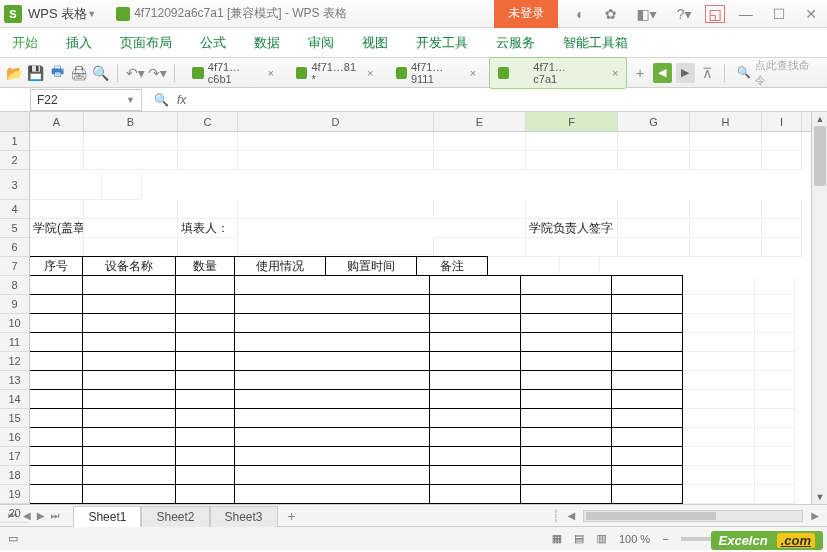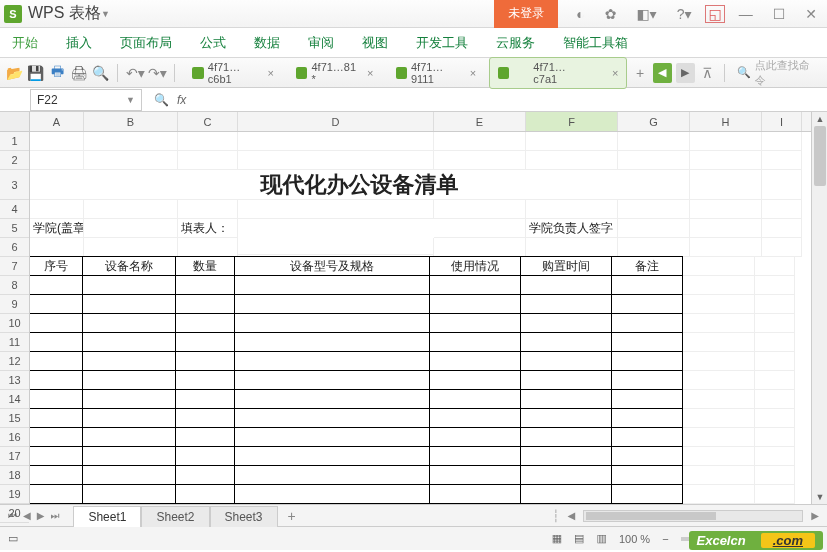--- a/index.html
+++ b/index.html
@@ -1,21 +1,21 @@
 <!DOCTYPE html>
 <html><head>
 <meta charset="utf-8">
 <style>
 * { margin: 0; padding: 0; box-sizing: border-box; font-family: "Microsoft YaHei", Arial, sans-serif; }
 body { width: 827px; height: 552px; background: #fff; overflow: hidden; font-size: 12px; position: relative; }
 
 
 .titlebar { height: 28px; background: linear-gradient(#fdfdfd,#f3f3f3); border-bottom: 1px solid #d8d8d8; display: flex; align-items: center; padding: 0 4px; }
 .app-badge { width: 18px; height: 18px; background: #5fa62e; color: #fff; display: flex; align-items: center; justify-content: center; font-weight: bold; font-size: 11px; border-radius: 2px; margin-right: 6px; }
-.app-name { color: #444; font-size: 16px; margin-right: 0; }
+.app-name { color: #444; font-size: 13px; margin-right: 0; }
 .dropdown-arrow { color: #888; font-size: 9px; margin-right: 20px; }
 .doc-title { color: #7a7a7a; font-size: 12px; display: flex; align-items: center; gap: 4px; }
 .doc-icon { width: 14px; height: 14px; background: #5fa62e; border-radius: 2px; }
 .titlebar-right { margin-left: auto; display: flex; align-items: center; gap: 8px; }
 .login-btn { background: #ef6b3a; color: #fff; padding: 6px 14px; font-size: 12px; height: 28px; display: flex; align-items: center; margin-right: 4px; }
 .win-btn { color: #888; font-size: 14px; padding: 0 6px; cursor: pointer; }
 
 
 .menubar { height: 30px; background: #fff; border-bottom: 1px solid #d8d8d8; display: flex; align-items: center; padding: 0 12px; gap: 28px; }
 .menu-item { color: #15803d; font-size: 13px; cursor: pointer; }
@@ -75,29 +75,33 @@
 .hscroll-area { flex: 1; display: flex; align-items: center; justify-content: flex-end; padding: 0 8px; gap: 8px; }
 .hscroll { width: 220px; height: 12px; background: #e8e8e8; border: 1px solid #ccc; position: relative; }
 .hscroll .thumb { position: absolute; left: 2px; top: 1px; width: 130px; height: 8px; background: #c8c8c8; }
 
 
 .statusbar { height: 24px; background: #f4f4f4; border-top: 1px solid #ccc; display: flex; align-items: center; padding: 0 8px; gap: 12px; font-size: 11px; color: #666; }
 .statusbar .spacer { flex: 1; }
 .zoom-slider { width: 120px; height: 4px; background: #ccc; position: relative; }
 .zoom-slider .knob { position: absolute; left: 58px; top: -4px; width: 8px; height: 12px; background: #888; }
 .watermark { position: absolute; right: 4px; bottom: 2px; font-size: 13px; font-weight: bold; color: #fff; background: #6fb03f; padding: 2px 8px; border-radius: 3px; font-style: italic; }
-.watermark .yellow { background: #f5c518; color: #333; padding: 0 12px; border-radius: 2px; margin-left: 15px; text-decoration: underline; }
+.watermark .yellow { background: #f5c518; color: #333; padding: 0 4px; border-radius: 2px; margin-left: 9px; text-decoration: underline; }
 </style>
 </head>
 <body>
 
 <div class="titlebar">
   <div class="app-badge">S</div>
   <span class="app-name">WPS 表格</span>
   <span class="dropdown-arrow">▼</span>
+  <div class="doc-title">
+    <span class="doc-icon"></span>
+    <span>4f712092a6c7a1 [兼容模式] - WPS 表格</span>
+  </div>
   <div class="titlebar-right">
     <div class="login-btn">未登录</div>
     <span class="win-btn">◐</span>
     <span class="win-btn">✿</span>
     <span class="win-btn">◧▾</span>
     <span class="win-btn">?▾</span>
     <span class="win-btn" style="border:1px solid #d77;color:#d55;padding:0 2px">◱</span>
     <span class="win-btn">—</span>
     <span class="win-btn">☐</span>
     <span class="win-btn">✕</span>
@@ -224,21 +228,20 @@
           <div class="cell cB"></div>
           <div class="cell cC"></div>
           <div class="cell cD"></div>
           <div class="cell cE"></div>
           <div class="cell cF"></div>
           <div class="cell cG"></div>
           <div class="cell cH"></div>
           <div class="cell cI"></div>
         </div>
         <div class="grid-row h3">
-          <div class="cell title-cell" style="width: 660px;">现代化办公设备清单</div>
           <div class="cell cH"></div>
           <div class="cell cI"></div>
         </div>
         <div class="grid-row">
           <div class="cell cA"></div>
           <div class="cell cB"></div>
           <div class="cell cC"></div>
           <div class="cell cD"></div>
           <div class="cell cE"></div>
           <div class="cell cF"></div>
@@ -265,21 +268,20 @@
           <div class="cell cE"></div>
           <div class="cell cF"></div>
           <div class="cell cG"></div>
           <div class="cell cH"></div>
           <div class="cell cI"></div>
         </div>
         <div class="grid-row">
           <div class="cell cA bordered center">序号</div>
           <div class="cell cB bordered center">设备名称</div>
           <div class="cell cC bordered center">数量</div>
-          <div class="cell cD bordered center">设备型号及规格</div>
           <div class="cell cF bordered center">使用情况</div>
           <div class="cell cE bordered center">购置时间</div>
           <div class="cell cG bordered center">备注</div>
           <div class="cell cH"></div>
           <div class="cell cI"></div>
         </div>
         <div class="grid-row">
           <div class="cell cA bordered"></div>
           <div class="cell cB bordered"></div>
           <div class="cell cC bordered"></div>

